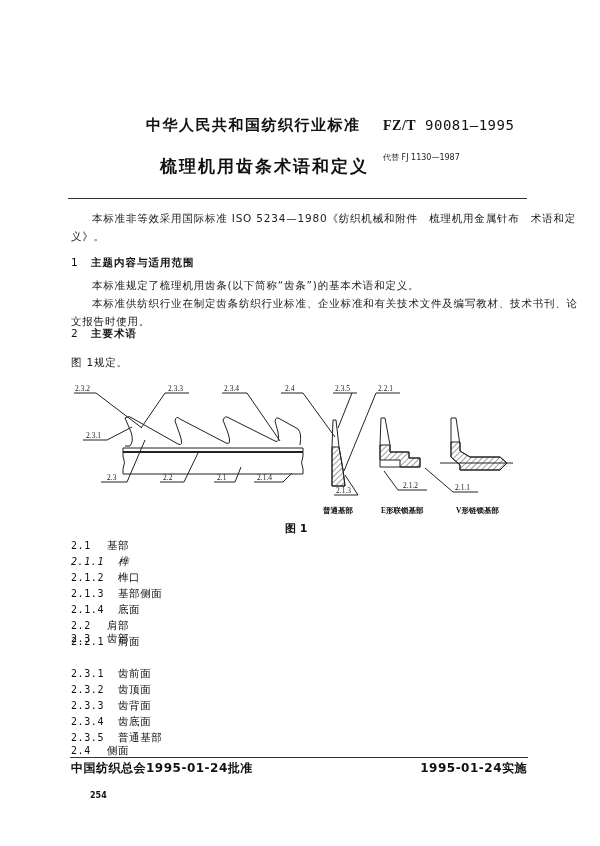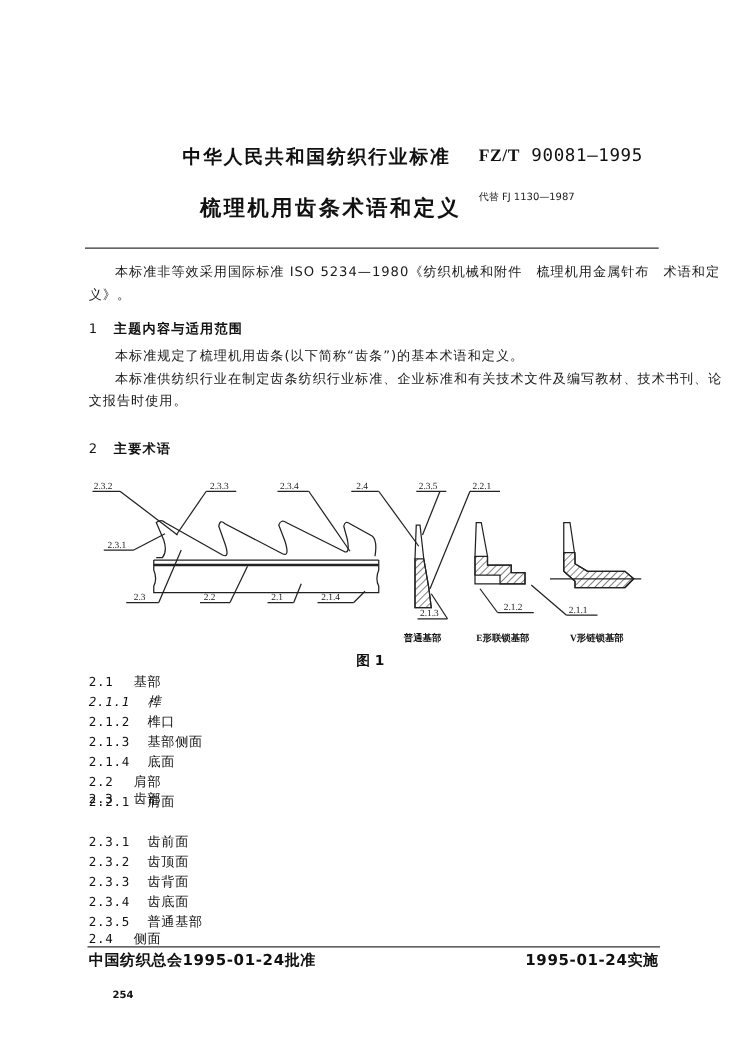--- a/index.html
+++ b/index.html
@@ -39,24 +39,25 @@
 
 <div class="sec" style="left:71px; top:256px;">
   <span class="num">1</span><span>主题内容与适用范围</span>
 </div>
 <div class="para" style="left:71px; top:276px; width:460px;">
   <div style="text-indent:21px; white-space:nowrap;">本标准规定了梳理机用齿条(以下简称“齿条”)的基本术语和定义。</div>
   <div style="text-indent:21px; white-space:nowrap;">本标准供纺织行业在制定齿条纺织行业标准、企业标准和有关技术文件及编写教材、技术书刊、论</div>
   <div>文报告时使用。</div>
 </div>
 
-<div class="sec" style="left:71px; top:352px;">
+<div class="sec" style="left:71px; top:327px;">
   <span class="num">2</span><span>主要术语</span>
 </div>
 <div class="para" style="left:71px; top:353px; width:460px;">
+  <div>图 1规定。</div>
 </div>
 
 <svg width="600" height="130" viewBox="0 0 600 130" style="position:absolute; left:0; top:385px;" xmlns="http://www.w3.org/2000/svg">
   <defs>
     <pattern id="hatch" patternUnits="userSpaceOnUse" width="4" height="4" patternTransform="rotate(45)">
       <line x1="0" y1="0" x2="0" y2="4" stroke="#222" stroke-width="0.9"></line>
     </pattern>
   </defs>
   <g fill="none" stroke="#222" stroke-width="1">
 

